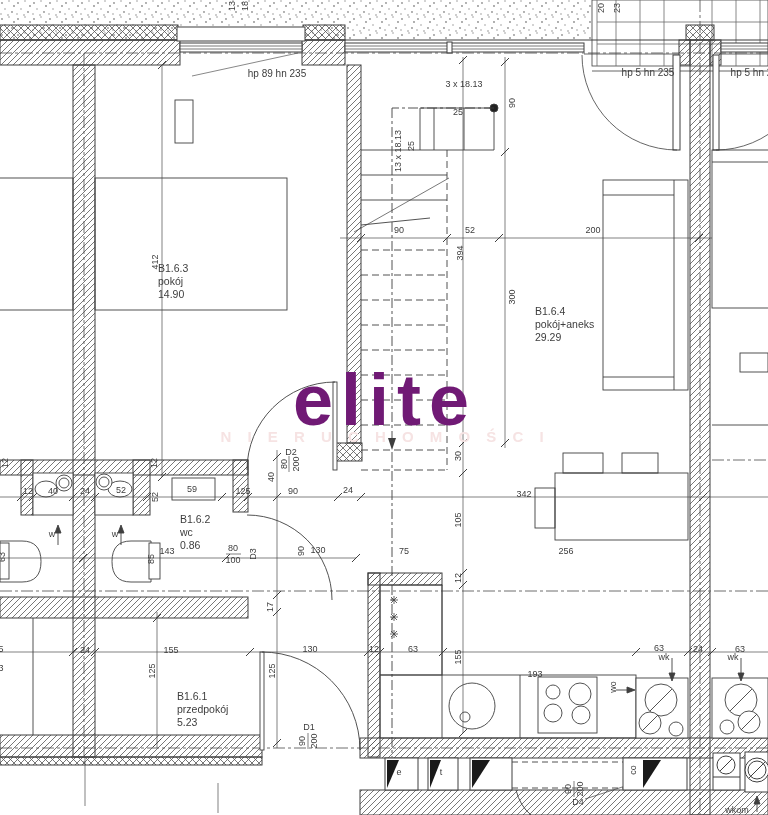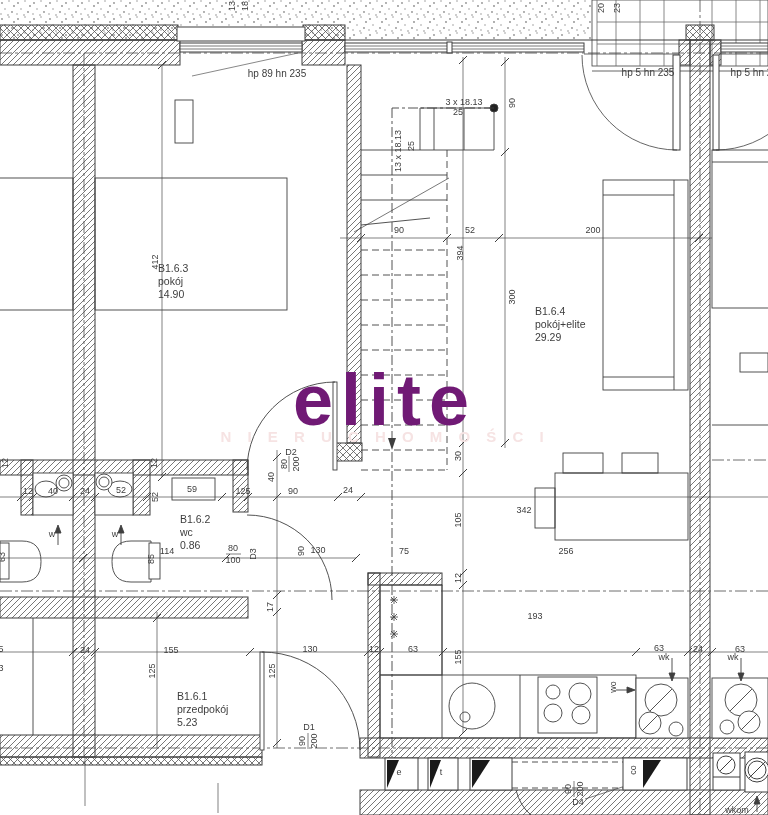--- a/index.html
+++ b/index.html
@@ -438,42 +438,42 @@
   <div>wc</div>
   <div>0.86</div>
 </div>
 <div class="roomlbl" style="left:177px;top:690px">
   <div>B1.6.1</div>
   <div>przedpokój</div>
   <div>5.23</div>
 </div>
 <div class="roomlbl" style="left:535px;top:305px">
   <div>B1.6.4</div>
-  <div>pokój+elite</div>
+  <div>pokój+aneks</div>
   <div>29.29</div>
 </div>
 
 <div class="t big" style="left:277px;top:74px">hp 89 hn 235</div>
 <div class="t big" style="left:648px;top:73px">hp 5 hn 235</div>
 <div class="t big" style="left:757px;top:73px">hp 5 hn 235</div>
 
 <div class="t" style="left:309px;top:727px">D1</div>
 <div class="t r" style="left:302px;top:741px">90</div>
 <div class="t r" style="left:314px;top:741px">200</div>
 <div class="t" style="left:291px;top:452px">D2</div>
 <div class="t r" style="left:284px;top:464px">80</div>
 <div class="t r" style="left:296px;top:464px">200</div>
 <div class="t r" style="left:253px;top:554px">D3</div>
 <div class="t" style="left:233px;top:548px">80</div>
 <div class="t" style="left:233px;top:560px">100</div>
 <div class="t" style="left:578px;top:802px">D4</div>
 <div class="t r" style="left:568px;top:789px">90</div>
 <div class="t r" style="left:580px;top:789px">200</div>
 
-<div class="t" style="left:464px;top:102px">3 x 18.13</div>
+<div class="t" style="left:464px;top:84px">3 x 18.13</div>
 <div class="t" style="left:458px;top:112px">25</div>
 <div class="t r" style="left:398px;top:151px">13 x 18.13</div>
 <div class="t r" style="left:411px;top:146px">25</div>
 
 <div class="t r" style="left:232px;top:6px">13</div>
 <div class="t r" style="left:245px;top:6px">18</div>
 <div class="t r" style="left:601px;top:8px">20</div>
 <div class="t r" style="left:617px;top:8px">23</div>
 <div class="t r" style="left:-4px;top:255px">412</div>
 <div class="t r" style="left:155px;top:262px">412</div>
@@ -481,46 +481,46 @@
 <div class="t" style="left:399px;top:230px">90</div>
 <div class="t" style="left:470px;top:230px">52</div>
 <div class="t" style="left:593px;top:230px">200</div>
 <div class="t r" style="left:460px;top:253px">394</div>
 <div class="t r" style="left:512px;top:297px">300</div>
 <div class="t r" style="left:458px;top:456px">30</div>
 <div class="t r" style="left:458px;top:520px">105</div>
 <div class="t r" style="left:458px;top:578px">12</div>
 <div class="t r" style="left:458px;top:657px">155</div>
 <div class="t" style="left:348px;top:490px">24</div>
-<div class="t" style="left:524px;top:510px">342</div>
+<div class="t" style="left:524px;top:494px">342</div>
 <div class="t" style="left:28px;top:491px">12</div>
 <div class="t" style="left:53px;top:491px">40</div>
 <div class="t" style="left:85px;top:491px">24</div>
 <div class="t" style="left:121px;top:490px">52</div>
 <div class="t r" style="left:155px;top:497px">52</div>
 <div class="t" style="left:192px;top:489px">59</div>
 <div class="t" style="left:243px;top:491px">125</div>
 <div class="t r" style="left:271px;top:477px">40</div>
 <div class="t" style="left:293px;top:491px">90</div>
 <div class="t r" style="left:2px;top:557px">63</div>
-<div class="t" style="left:167px;top:551px">114</div>
+<div class="t" style="left:167px;top:551px">143</div>
 <div class="t r" style="left:151px;top:559px">85</div>
 <div class="t r" style="left:301px;top:551px">90</div>
 <div class="t" style="left:318px;top:550px">130</div>
 <div class="t r" style="left:270px;top:607px">17</div>
 <div class="t" style="left:1px;top:649px">5</div>
 <div class="t" style="left:1px;top:668px">3</div>
 <div class="t" style="left:85px;top:650px">24</div>
 <div class="t" style="left:171px;top:650px">155</div>
 <div class="t r" style="left:152px;top:671px">125</div>
 <div class="t r" style="left:272px;top:671px">125</div>
 <div class="t" style="left:310px;top:649px">130</div>
 <div class="t" style="left:374px;top:649px">12</div>
 <div class="t" style="left:413px;top:649px">63</div>
-<div class="t" style="left:535px;top:616px">193</div>
+<div class="t" style="left:535px;top:674px">193</div>
 <div class="t" style="left:659px;top:648px">63</div>
 <div class="t" style="left:698px;top:649px">24</div>
 <div class="t" style="left:740px;top:649px">63</div>
 <div class="t" style="left:404px;top:551px">75</div>
 <div class="t" style="left:566px;top:551px">256</div>
 <div class="t r" style="left:154px;top:463px">12</div>
 <div class="t r" style="left:5px;top:463px">12</div>
 
 <div class="t" style="left:52px;top:534px">w</div>
 <div class="t" style="left:115px;top:534px">w</div>

